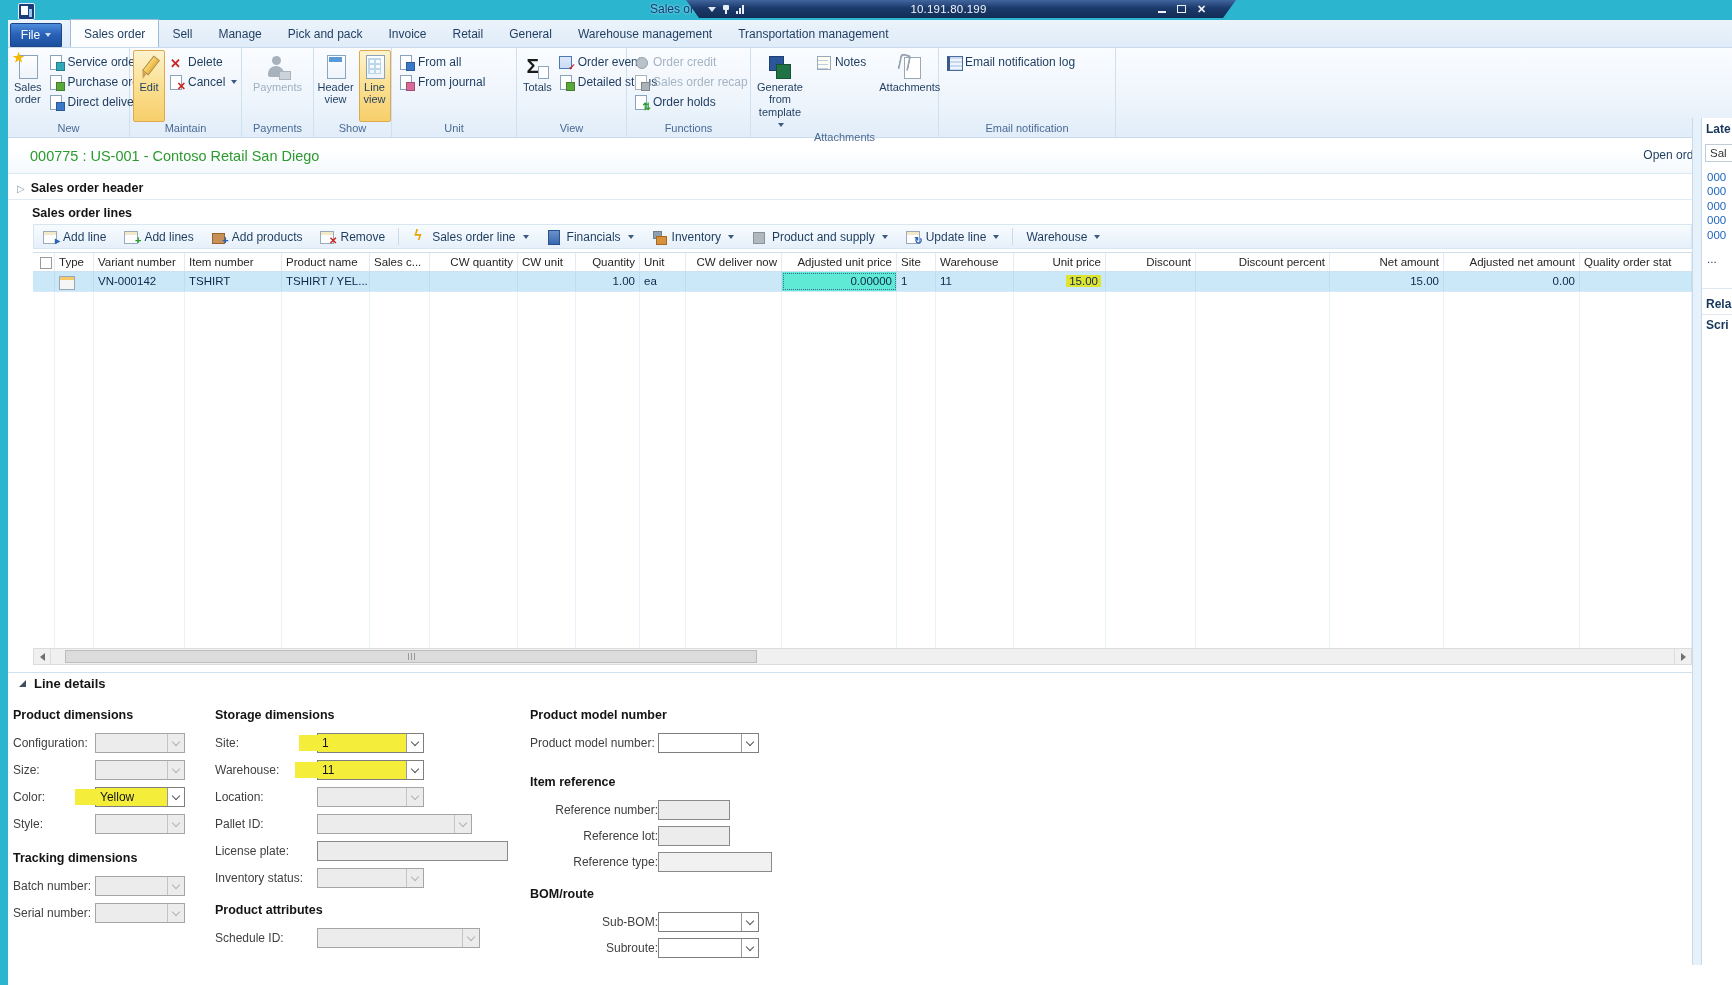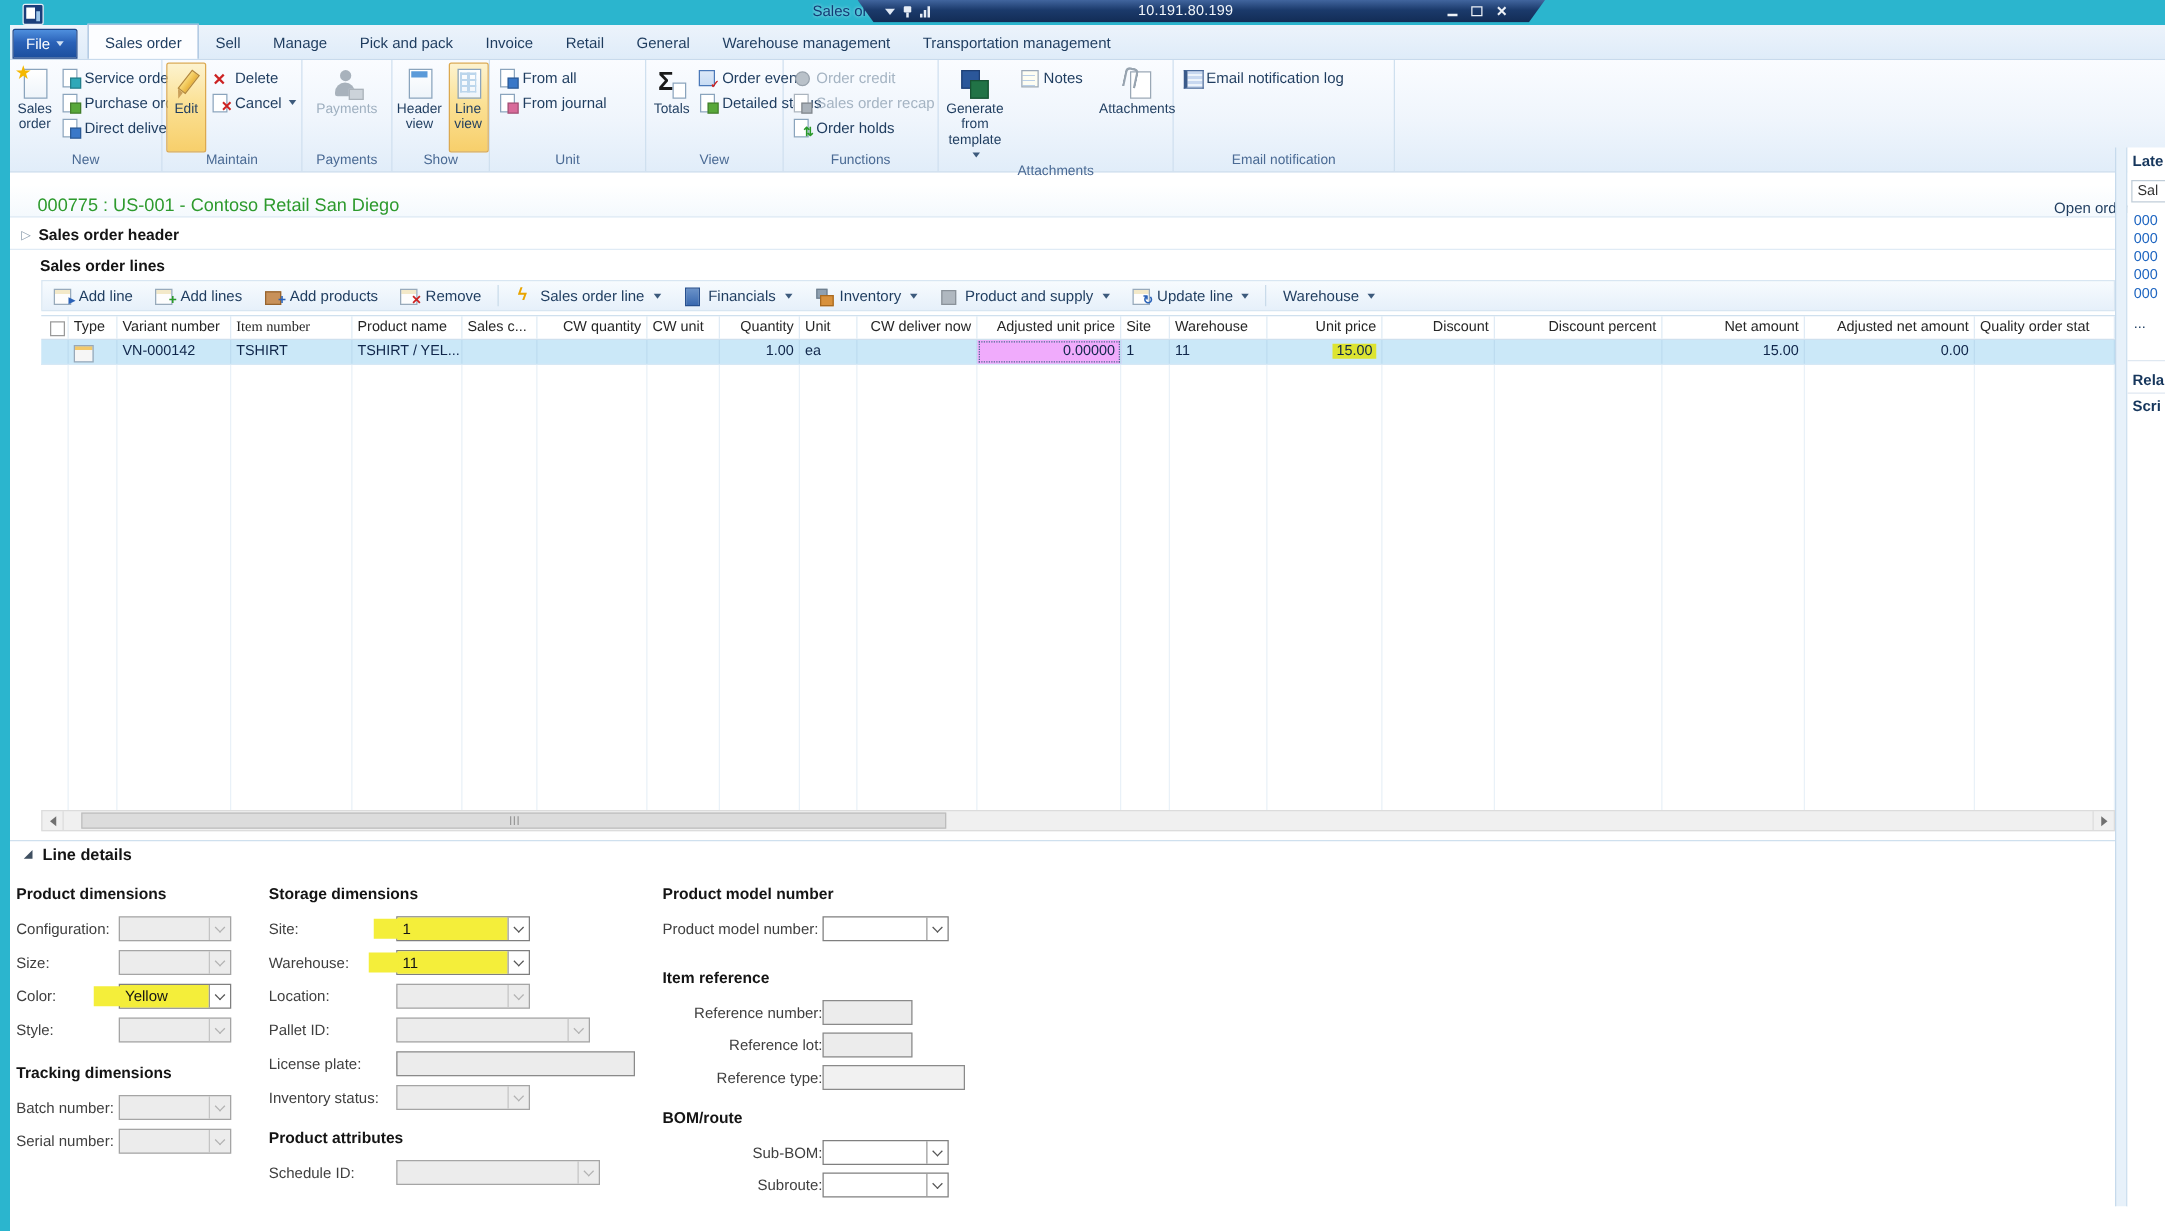--- a/index.html
+++ b/index.html
@@ -75,21 +75,21 @@
   .c-teal{background:#2fa8b8;}.c-green{background:#58a83a;}.c-blue{background:#3a78c8;}.c-grey{background:#aab2ba;}.c-rose{background:#d86a9a;}
   .bd.red{color:#cc2222;font-size:11px;right:-2px;bottom:-2px;}
   .bd.green{color:#2a9a2a;font-size:10px;right:-2px;bottom:-2px;}
   .xbig{position:absolute;left:1px;top:1px;color:#cc2222;font-size:13px;font-weight:bold;}
   .cal{position:absolute;left:0;top:1px;width:11px;height:11px;border:1px solid #4a78b8;background:linear-gradient(#dce8f8,#c8dcf4);}
   .note-ic{position:absolute;left:1px;top:1px;width:12px;height:12px;background:#fdfdf2;border:1px solid #9aa8b8;background-image:repeating-linear-gradient(#b9cfe8 0 1px,transparent 1px 4px);background-position:0 3px;background-size:10px 9px;background-repeat:no-repeat;}
   .book{position:absolute;left:1px;top:1px;width:12px;height:13px;background:repeating-linear-gradient(#c8d8f0 0 2px,#eef4fb 2px 4px);border:1px solid #4a6a9a;border-left:3px solid #3a5a8a;}
   .stamp{position:absolute;left:2px;top:2px;width:10px;height:10px;border-radius:50%;background:#b9c1c9;border:1px solid #98a2ac;}
 
   
-  .order-bar{position:absolute;left:0;top:128px;width:1722px;height:26px;background:linear-gradient(#ffffff,#f4f9fd);border-bottom:1px solid #dae8f3;display:flex;align-items:flex-end;box-sizing:border-box;}
+  .order-bar{position:absolute;left:0;top:128px;width:1722px;height:26px;background:linear-gradient(#ffffff,#f4f9fd);border-bottom:1px solid #dae8f3;display:flex;align-items:flex-start;box-sizing:border-box;}
   .order-title{margin-left:22px;font-size:14.5px;color:#2d9a2d;}
   .order-status{margin-left:auto;margin-right:26px;font-size:12px;color:#1e3c5f;}
   .soh-row{position:absolute;left:0;top:157px;width:1692px;height:23px;border-bottom:1px solid #e0ebf5;display:flex;align-items:center;box-sizing:border-box;}
   .tri-col{margin-left:9px;color:#8a9bac;font-size:10px;}
   .bold-lbl{font-size:12.5px;font-weight:bold;color:#141414;}
   .soh-row .bold-lbl{margin-left:6px;}
   .sol-label{position:absolute;left:24px;top:186px;}
 
   
   .toolbar{position:absolute;left:25px;top:204px;width:1659px;height:25px;background:linear-gradient(#f7fbfe,#e6f0fa);border:1px solid #d8e6f2;display:flex;align-items:center;font-size:12px;color:#1e3c5f;box-sizing:border-box;}
@@ -105,21 +105,21 @@
   .t-pbox{position:absolute;left:1px;top:2px;width:10px;height:10px;background:#b0b8c0;border:1px solid #8a929a;}
   .tbd{position:absolute;right:-2px;bottom:-2px;font-weight:bold;line-height:1;}
 
   
   .grid{position:absolute;left:25px;top:232px;width:1659px;}
   .grid-head{display:flex;height:20px;border-top:1px solid #cfe0ee;border-bottom:1px solid #cfe0ee;background:#fff;box-sizing:border-box;}
   .gh-cell{font-size:11.5px;color:#262626;padding:3px 4px 0;border-right:1px solid #e0ebf5;box-sizing:border-box;white-space:nowrap;overflow:hidden;}
   .r{text-align:right;}
   .grid-row{display:flex;height:20px;background:#cbe8f8;border-bottom:1px solid #d6e8f5;box-sizing:border-box;}
   .gd-cell{font-size:11.5px;color:#10264a;padding:3px 4px 0;border-right:1px solid #bddcf0;box-sizing:border-box;white-space:nowrap;overflow:hidden;position:relative;}
-  .gd-cell.focus{background:#f0abfc;outline:1px dotted #46698e;outline-offset:-2px;}
+  .gd-cell.focus{background:#5eead4;outline:1px dotted #46698e;outline-offset:-2px;}
   .cell-hl{background:#dde431;padding:0 3px;}
   .grid-fill{display:flex;height:356px;}
   .gf-cell{border-right:1px solid #e9f1f8;box-sizing:border-box;height:100%;}
   .gcheck{display:block;width:12px;height:12px;border:1px solid #9a9a9a;background:#fff;margin:1px 0 0 3px;box-sizing:border-box;}
   .type-ic{display:block;width:14px;height:12px;margin-top:1px;border:1px solid #98a8b8;background:linear-gradient(#f3c96a 0 3px,#f6f6f6 3px),repeating-linear-gradient(90deg,transparent 0 3px,#c8d2dc 3px 4px);}
 
   
   .hscroll{position:absolute;left:25px;top:628px;width:1659px;height:17px;background:#f0f0f0;border:1px solid #dcdcdc;display:flex;align-items:center;box-sizing:border-box;}
   .hs-btn{width:16px;height:15px;display:flex;align-items:center;justify-content:center;flex:0 0 auto;}
   .hs-btn.left{border-right:1px solid #dcdcdc;}
@@ -527,21 +527,21 @@
         </div>
     </div>
 
     <div class="grid">
       <div class="grid-head" id="grid-head">
           <div class="gh-cell" style="width: 22px;">
             <span class="gcheck"></span>
           </div>
           <div class="gh-cell" style="width: 39px;">Type</div>
           <div class="gh-cell" style="width: 91px;">Variant number</div>
-          <div class="gh-cell" style="width: 97px; font-family: Liberation Serif, serif;">Item number</div>
+          <div class="gh-cell" style="width: 97px;">Item number</div>
           <div class="gh-cell" style="width: 88px;">Product name</div>
           <div class="gh-cell" style="width: 60px;">Sales c...</div>
           <div class="gh-cell r" style="width: 88px;">CW quantity</div>
           <div class="gh-cell" style="width: 58px;">CW unit</div>
           <div class="gh-cell r" style="width: 64px;">Quantity</div>
           <div class="gh-cell" style="width: 46px;">Unit</div>
           <div class="gh-cell r" style="width: 96px;">CW deliver now</div>
           <div class="gh-cell r" style="width: 115px;">Adjusted unit price</div>
           <div class="gh-cell" style="width: 39px;">Site</div>
           <div class="gh-cell" style="width: 78px;">Warehouse</div>

